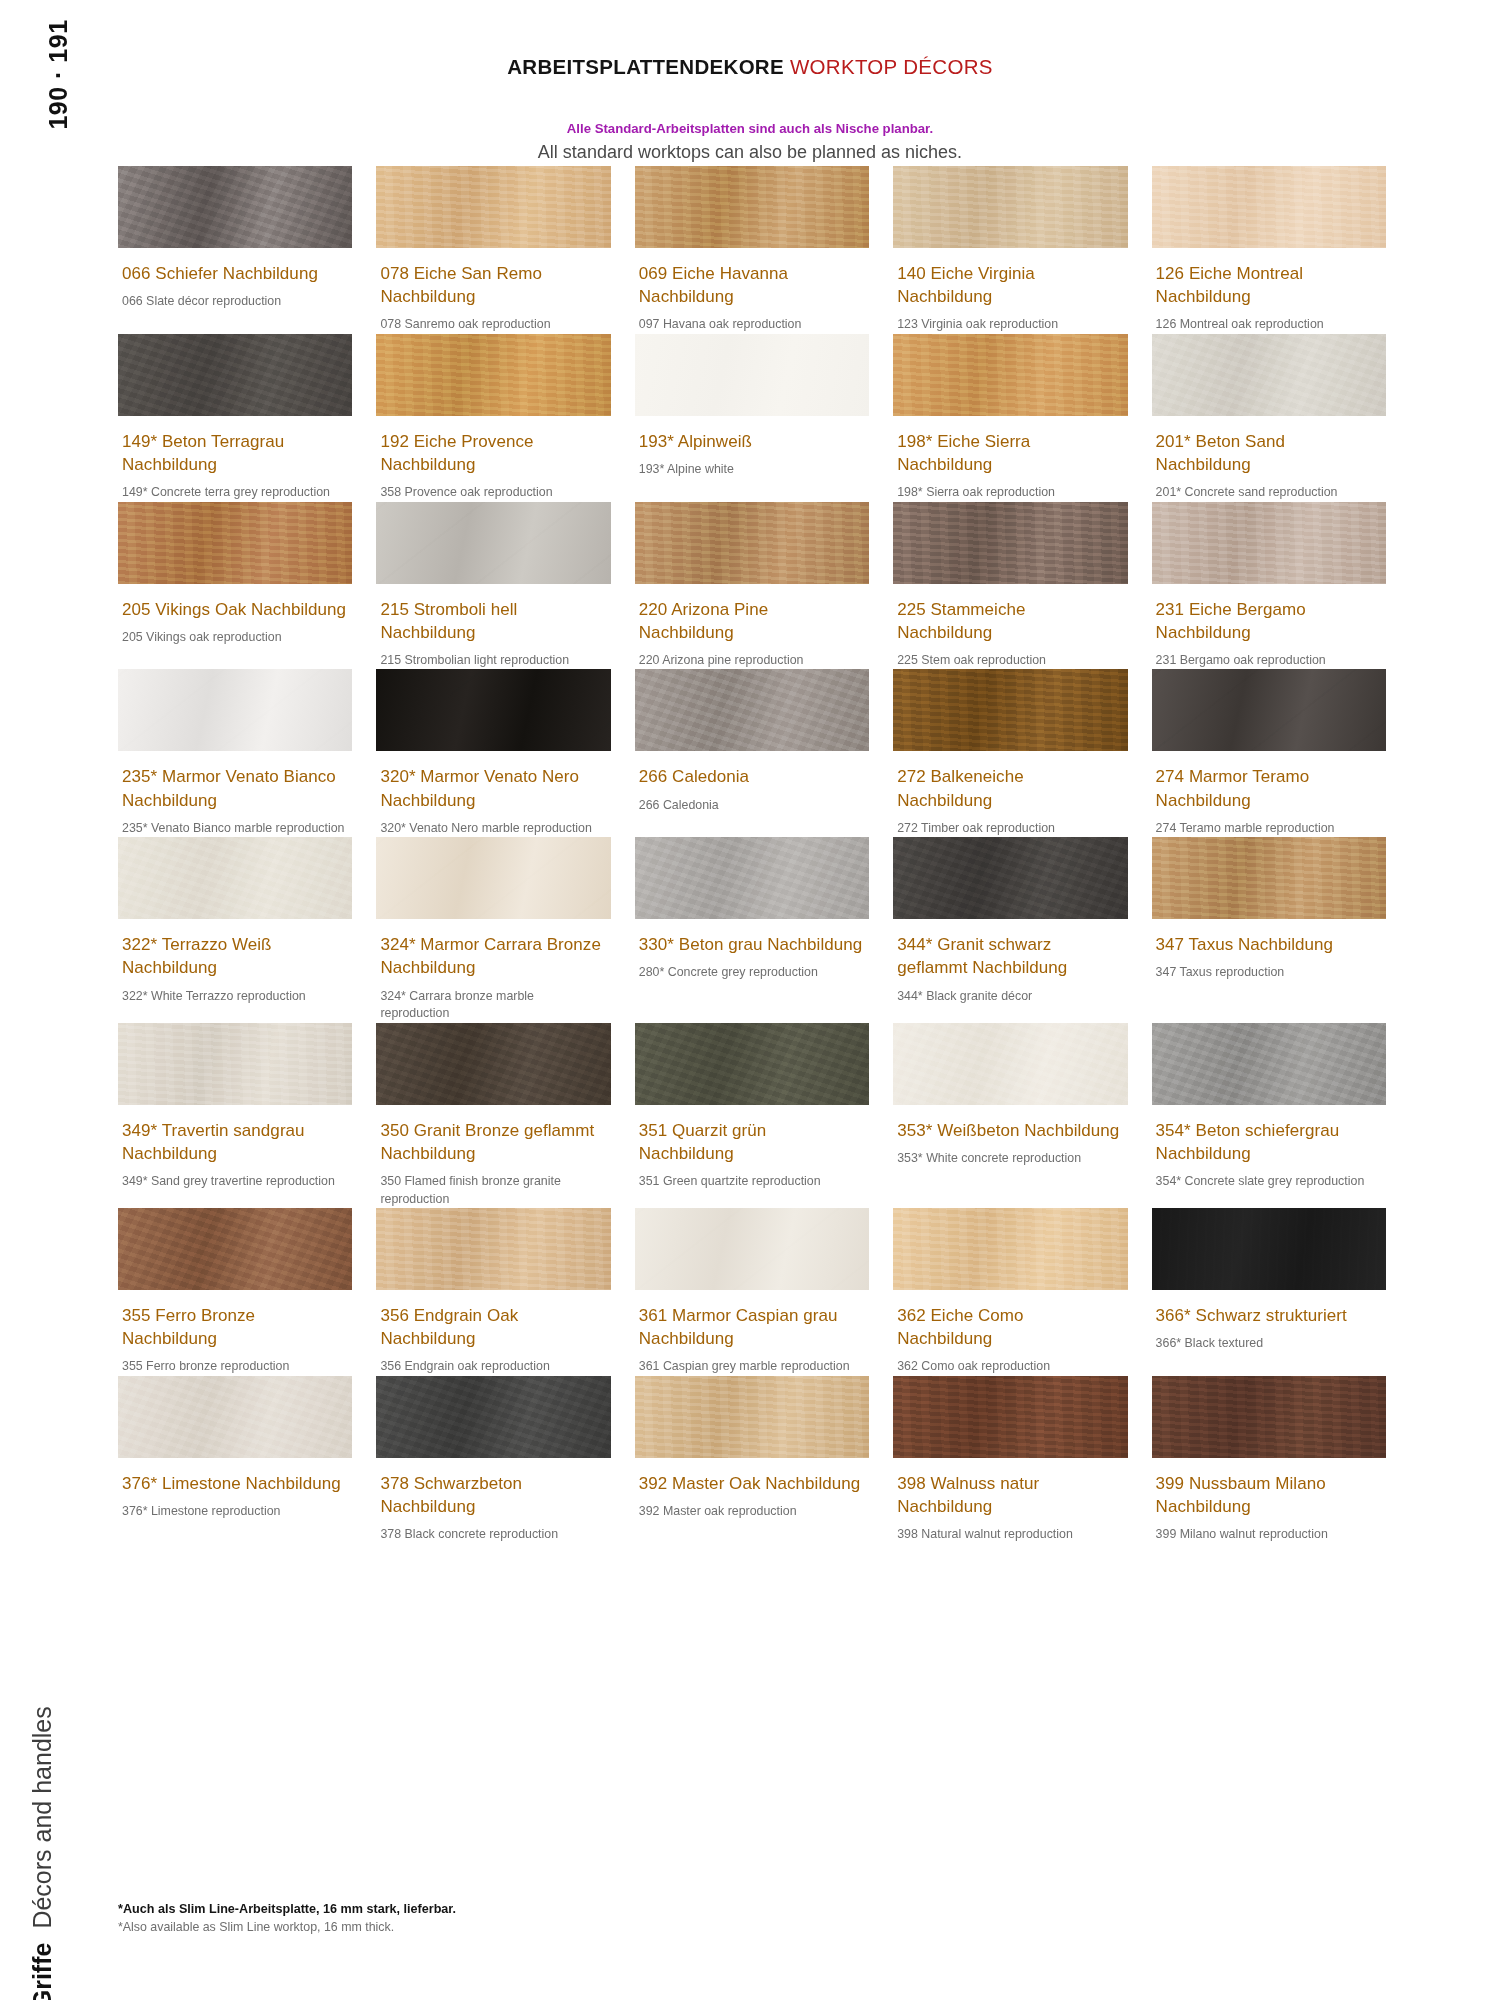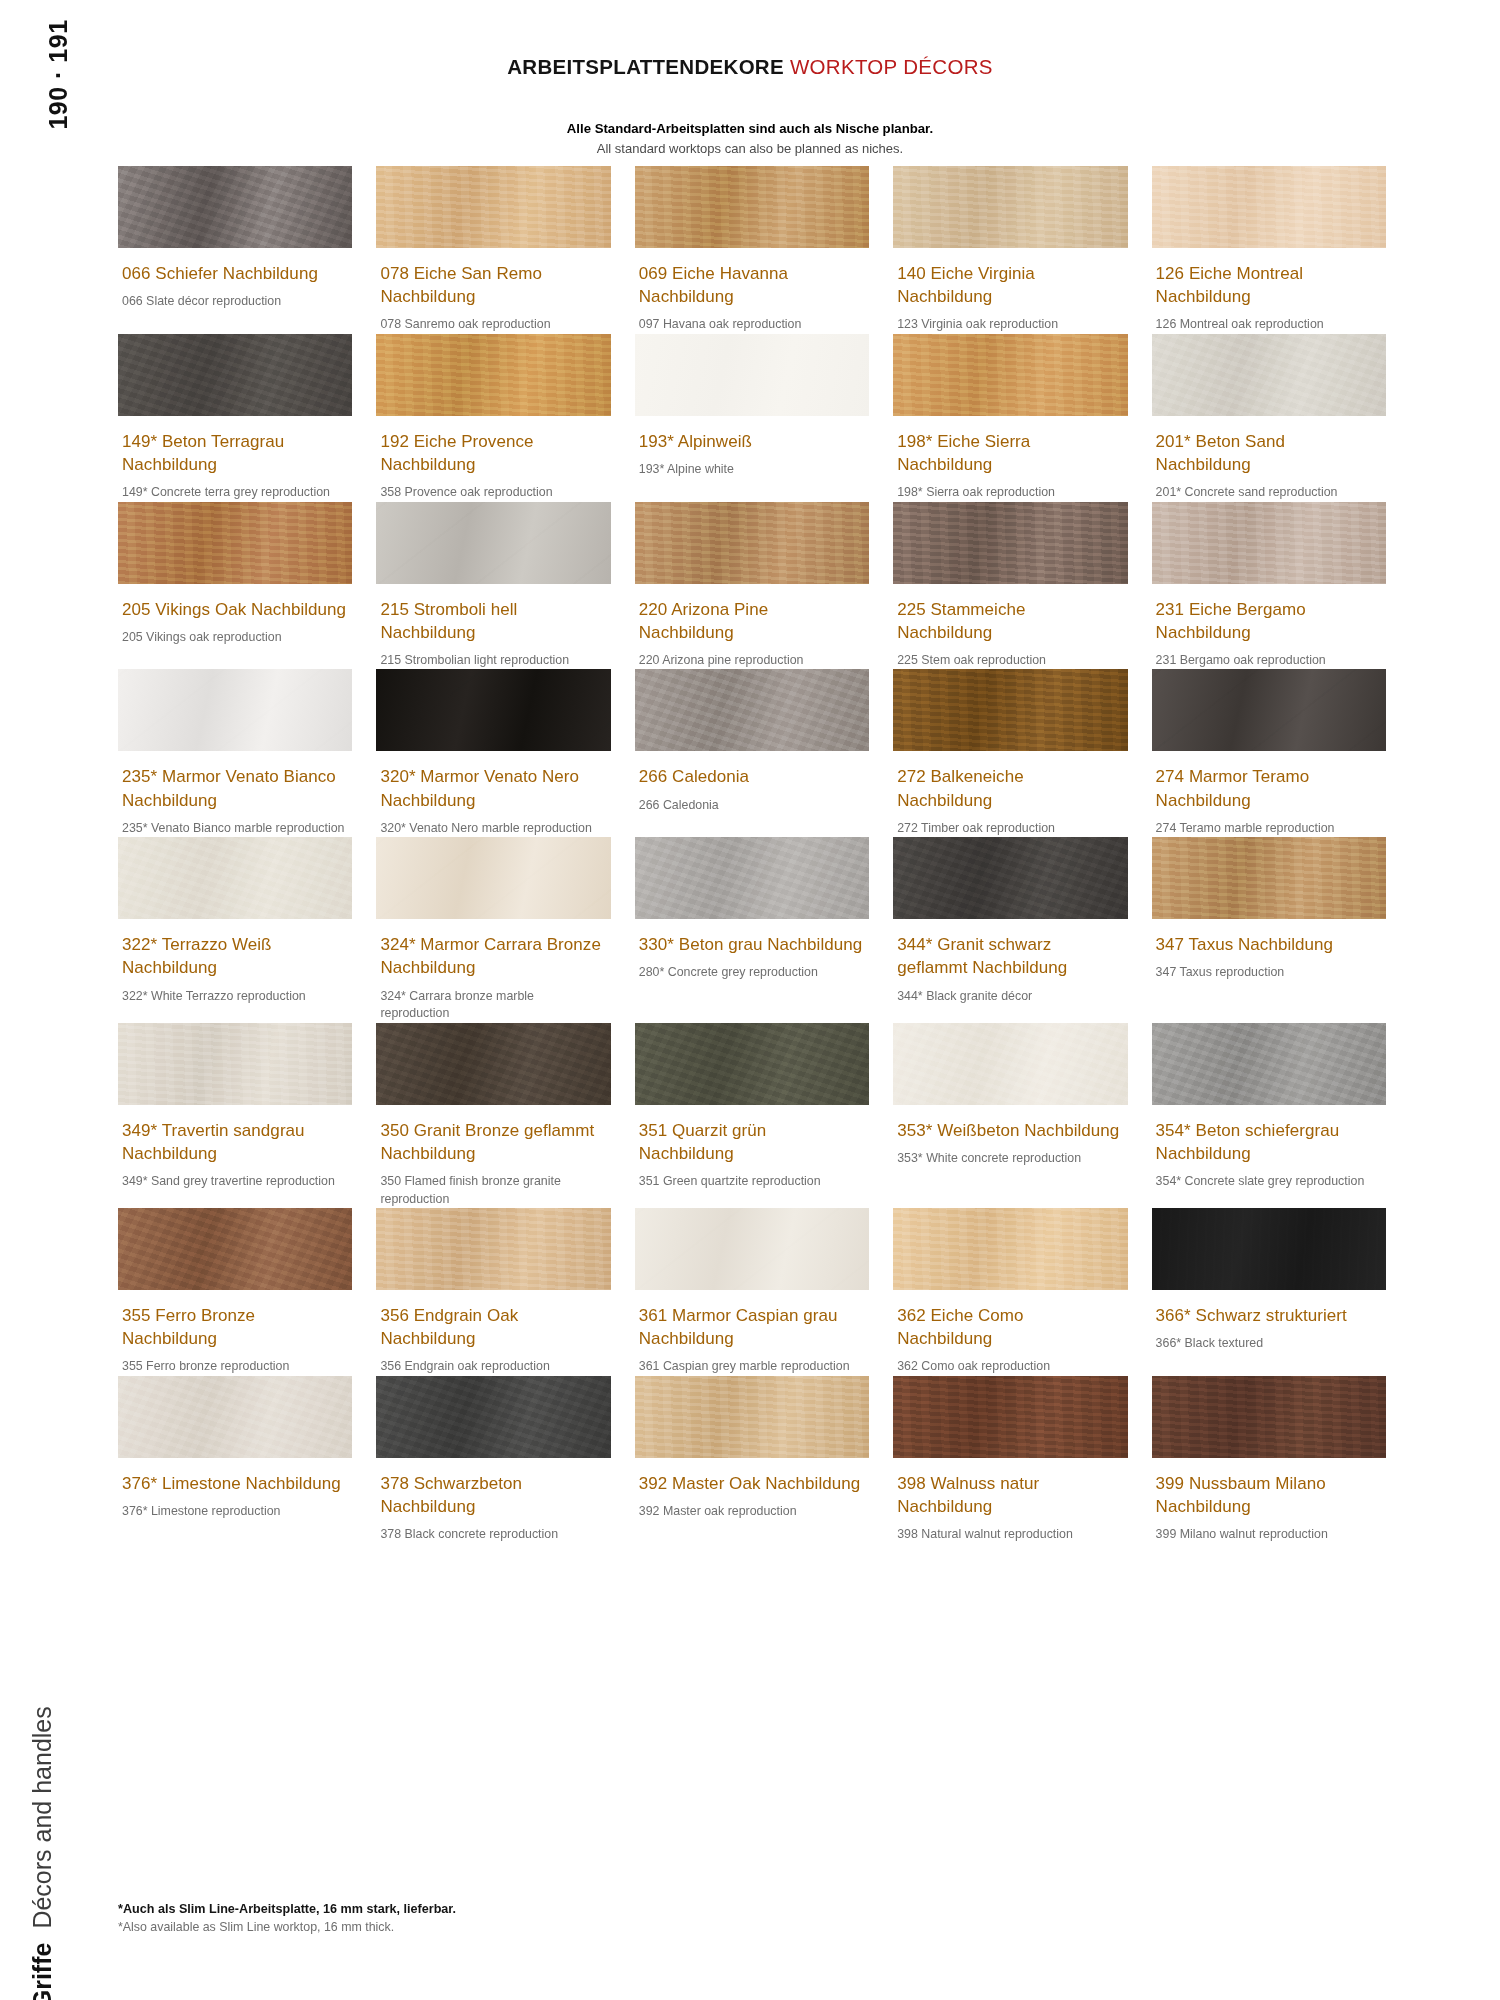--- a/index.html
+++ b/index.html
@@ -42,22 +42,22 @@
   .rail-light{font-size:25px;font-weight:400;color:#3d3d3d;margin-left:14px;}
 
   
   .head{
     position:absolute;left:0;right:0;top:55px;text-align:center;
   }
   .head-title{font-size:20.5px;letter-spacing:.3px;}
   .head-title .de{font-weight:700;color:#141414;}
   .head-title .en{font-weight:400;color:#b91c1c;}
   .head-sub{margin-top:40px;line-height:1.55;}
-  .head-sub .de{display:block;font-size:13.2px;font-weight:700;color:#000000;}
-  .head-sub .en{display:block;font-size:13px;font-weight:400;color:#4a4a4a;}
+  .head-sub .de{display:block;font-size:13.2px;font-weight:700;color:#a21caf;}
+  .head-sub .en{display:block;font-size:18px;font-weight:400;color:#4a4a4a;}
 
   
   .grid{
     position:absolute;
     left:118px;top:166px;
     width:1268px;
     display:grid;
     grid-template-columns:repeat(5,1fr);
     column-gap:24px;
     row-gap:0px;

